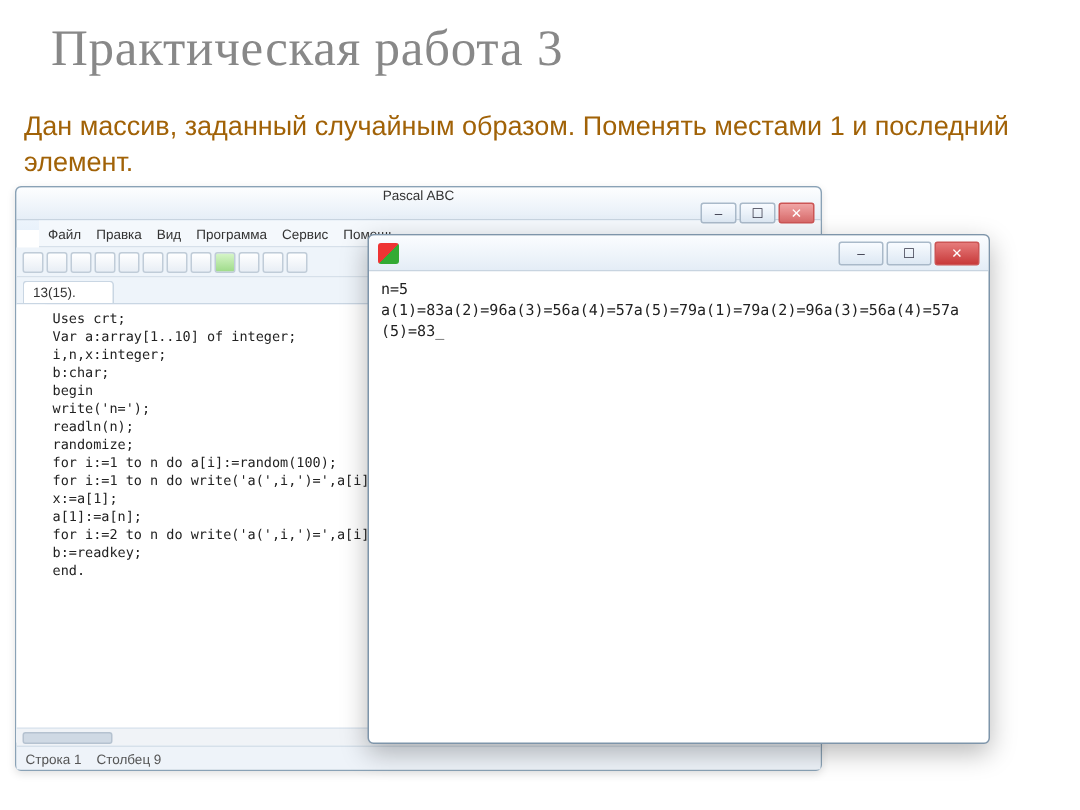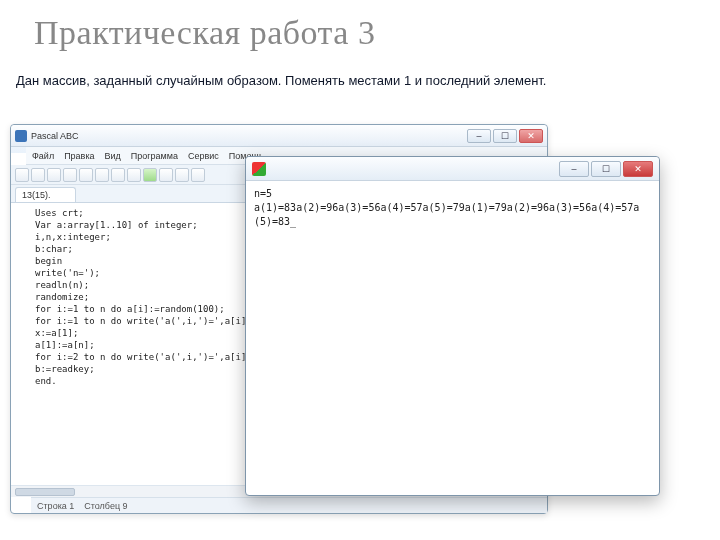--- a/index.html
+++ b/index.html
@@ -1,46 +1,46 @@
 <!DOCTYPE html>
 <html><head>
 <meta charset="utf-8">
 <style>
   * { box-sizing: border-box; margin: 0; padding: 0; }
   html, body { width: 720px; height: 540px; font-family: Arial, sans-serif; background: #fff; overflow: hidden; }
   .slide { position: relative; width: 680px; height: 540px; }
   .title { position: absolute; left: 34px; top: 14px; font-size: 34px; color: #888; font-family: Georgia, 'Times New Roman', serif; letter-spacing: 0.5px; }
-  .task { position: absolute; left: 16px; top: 72px; font-size: 13px; color: #0f172a; line-height: 1.35; }
+  .task { position: absolute; left: 16px; top: 72px; font-size: 18px; color: #a16207; line-height: 1.35; }
 
   
   .ide {
     position: absolute; left: 10px; top: 124px; width: 538px; height: 390px;
     border: 1px solid #8aa2b6; border-radius: 4px;
     background: linear-gradient(#f7fbff, #e9f2fb 28px, #fff 28px);
     box-shadow: 0 2px 6px rgba(0,0,0,0.12);
   }
   .ide .titlebar {
     height: 22px; display: flex; align-items: center; padding: 0 4px;
     background: linear-gradient(#fdfeff,#e6eef7);
     border-bottom: 1px solid #c8d4e0; border-radius: 4px 4px 0 0;
-    font-size: 9px; color: #333;
+    font-size: 9px; color: #333; flex-direction: column;
   }
   .ide .app-icon { width: 12px; height: 12px; background: #3b74b9; border-radius: 2px; margin-right: 4px; display:inline-block;}
   .winbtns { margin-left: auto; display: flex; gap: 2px; }
   .winbtn { width: 24px; height: 14px; border: 1px solid #a9b9c9; border-radius: 2px; background: linear-gradient(#f8fbff,#dde8f3); display:flex;align-items:center;justify-content:center;font-size:9px;color:#334;}
   .winbtn.close { background: linear-gradient(#f0a5a5,#d86b6b); border-color:#c55; color:#fff;}
   .menubar { height: 18px; display:flex; align-items:center; gap:10px; padding:0 6px; font-size:9px; color:#333; background:#f4f8fc; border-bottom:1px solid #d6e0ea;margin-left:15px;}
   .toolbar { height: 20px; display:flex; align-items:center; gap:2px; padding:0 4px; background:#eef4fa; border-bottom:1px solid #d6e0ea;}
   .tbtn { width:14px; height:14px; border:1px solid #c0ccD8; background:linear-gradient(#fff,#e8eef5); border-radius:2px;}
   .tbtn.play{background:linear-gradient(#d6f5c8,#9fdb8a);}
   .tabstrip { height:18px; display:flex; align-items:flex-end; padding:0 4px; background:#eef4fa; border-bottom:1px solid #c9d6e3;}
   .filetab { font-size:9px; padding:2px 24px 2px 6px; background:#fff; border:1px solid #c9d6e3; border-bottom:none; border-radius:3px 3px 0 0; color:#333;}
   .code { position:absolute; left:0; right:0; top:78px; bottom:18px; padding:4px 8px 4px 24px; font-family:Consolas,monospace; font-size:9px; line-height:12px; color:#222; white-space:pre; background:#fff; overflow:hidden;}
   .gutter { position:absolute; left:0; top:78px; bottom:18px; width:20px; background:#f2f6fa; border-right:1px solid #dde6ef;}
-  .statusbar { position:absolute; left:0; right:0; bottom:0; height:16px; background:#eef3f9; border-top:1px solid #d6e0ea; font-size:9px; color:#555; display:flex; align-items:center; gap:10px; padding:0 6px;margin-left:20px;}
+  .statusbar { position:absolute; left:0; right:0; bottom:0; height:16px; background:#eef3f9; border-top:1px solid #d6e0ea; font-size:9px; color:#555; display:flex; align-items:center; gap:10px; padding:0 6px;}
   .scroll-h { position:absolute; left:0; right:0; bottom:16px; height:12px; background:#f0f3f7; border-top:1px solid #dde6ef; display:flex; align-items:center;}
   .scroll-h .thumb{width:60px;height:8px;background:#cfd9e4;border:1px solid #b5c2d0;border-radius:2px;margin-left:4px;}
 
   
   .crt {
     position:absolute; left:245px; top:156px; width:415px; height:340px;
     border:1px solid #7e95aa; border-radius:4px; background:#fff;
     box-shadow: 0 6px 18px rgba(0,0,0,0.28);
   }
   .crt .titlebar {

